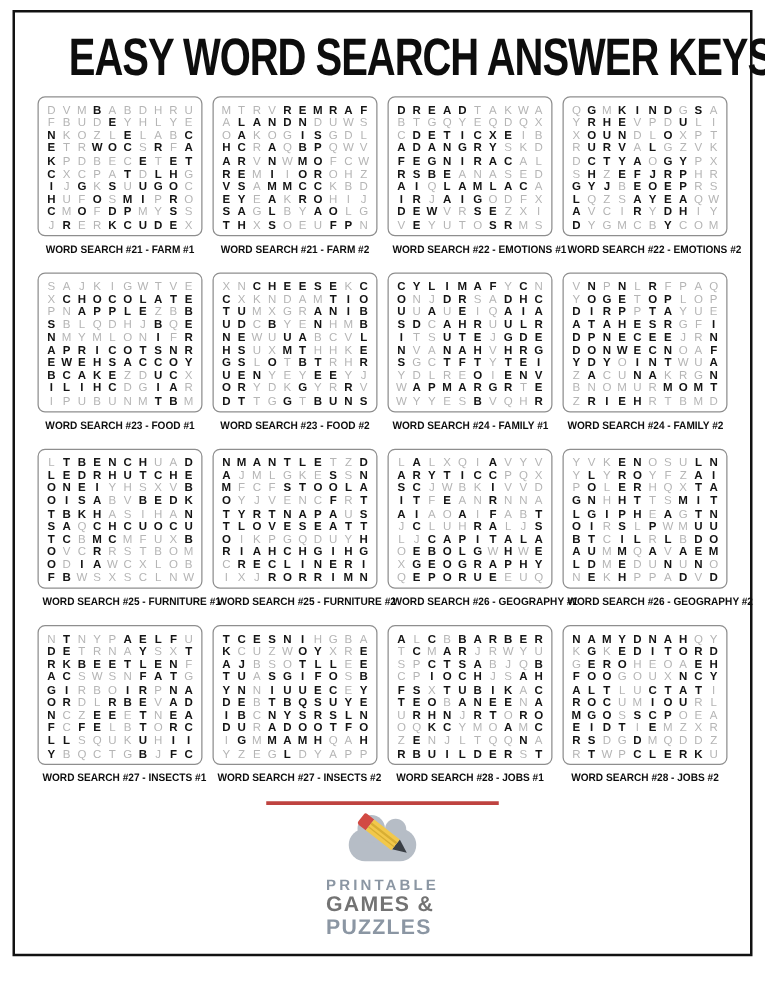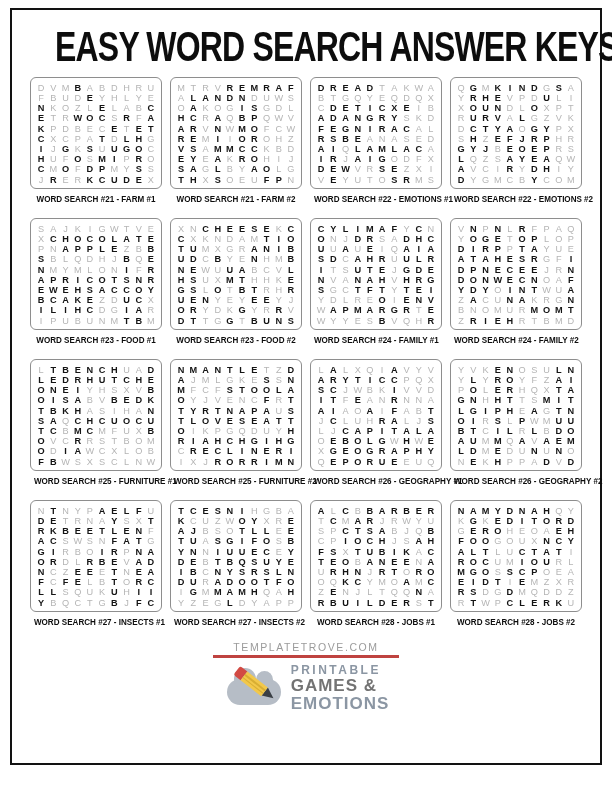--- a/index.html
+++ b/index.html
@@ -33,21 +33,21 @@
   }
   .cell.b { font-weight:800; color:#141414; }
   .plabel {
     margin-top:5px; text-align:center; font-size:8.6px; font-weight:800;
     color:#0d0d0d; transform:scaleX(0.94); transform-origin:center;
     white-space:nowrap; letter-spacing:0px;
   }
   .footer { margin-top:14px; text-align:center; }
   .site { font-size:10.5px; color:#9b9b9b; letter-spacing:1.6px; font-weight:400; }
   .redbar { width:186px; height:3px; margin:2px auto 5px auto; }
-  .brandrow { display:flex; justify-content:center; align-items:center; gap:6px; }
+  .brandrow { display:flex; justify-content:center; align-items:center; gap:6px;flex-direction:column; }
   .cloudwrap { position:relative; width:62px; height:46px; }
   .cloud {
     position:absolute; left:4px; top:14px; width:54px; height:26px;
     background:#b6bdc6; border-radius:14px;
   }
   .cloud:before {
     content:""; position:absolute; left:7px; top:-11px; width:22px; height:22px;
     background:#b6bdc6; border-radius:50%;
   }
   .cloud:after {
@@ -2089,30 +2089,29 @@
           <span class="cell b">R</span>
           <span class="cell b">K</span>
           <span class="cell">U</span>
         </div>
       </div>
     <div class="plabel">WORD SEARCH #28 - JOBS #2</div>
   </div>
 </div>
 
 <div class="footer">
-  <div class="site">TEMPLATETROVE.COM</div>
   <div class="redbar" style="background: rgb(191, 67, 64);"></div>
   <div class="brandrow">
     <div class="cloudwrap">
       <div class="cloud"></div>
       <div class="pencil">
         <div class="eraser"></div>
         <div class="pbody"></div>
         <div class="ptip"></div>
       </div>
     </div>
     <div class="brandtext">
       <div class="brand1" style="color: rgb(139, 150, 163);">PRINTABLE</div>
       <div class="brand2" style="color: #737373;">GAMES &amp;</div>
-      <div class="brand3" style="color: rgb(139, 150, 163);">EMOTIONS</div>
+      <div class="brand3" style="color: rgb(139, 150, 163);">PUZZLES</div>
     </div>
   </div>
 </div>
 
 </body></html>

